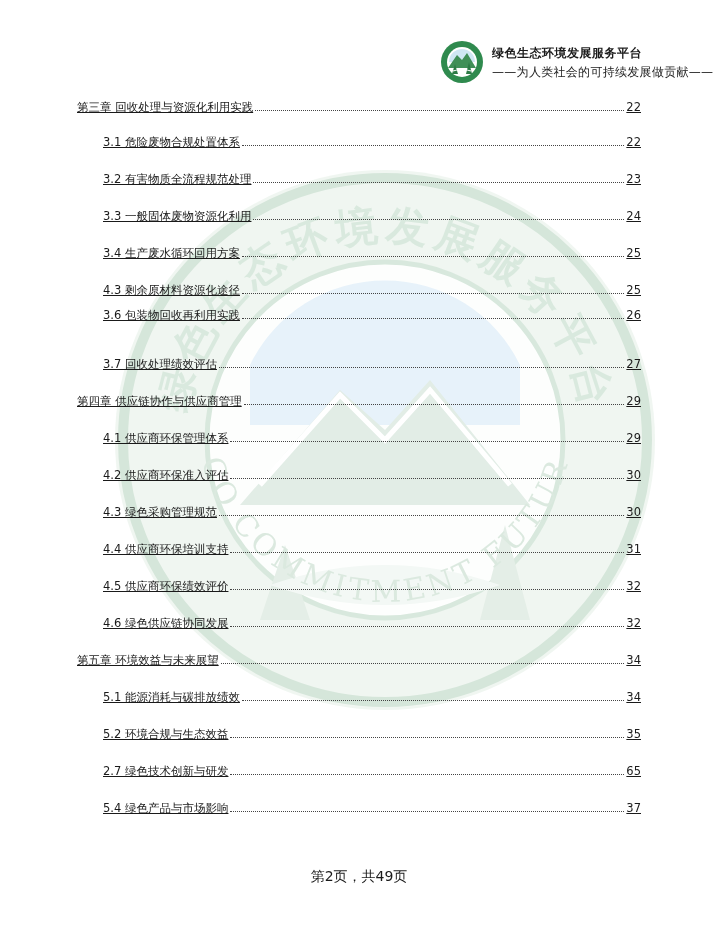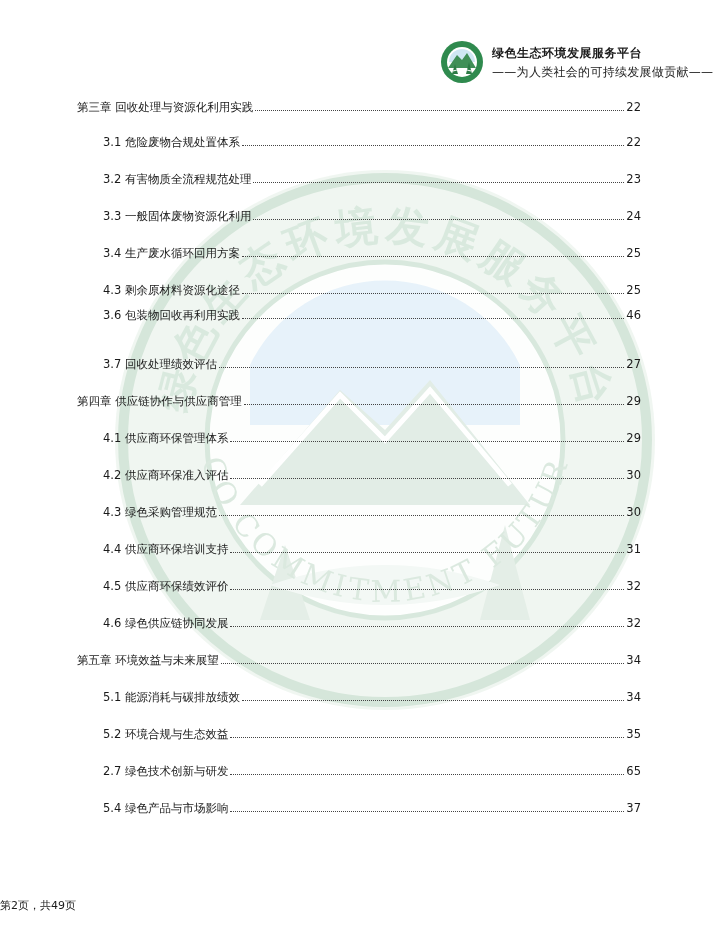--- a/index.html
+++ b/index.html
@@ -6,26 +6,26 @@
     body {
       width: 718px; height: 929px; background: #ffffff; position: relative; overflow: hidden;
       font-family: "DejaVu Sans", "Liberation Sans", sans-serif; color: #1a1a1a;
     }
     .watermark { position: absolute; left: 110px; top: 165px; width: 550px; height: 550px; z-index: 0; pointer-events: none; }
     .header { position: absolute; left: 440px; top: 40px; width: 220px; height: 48px; z-index: 2; }
     .logo { position: absolute; left: 0; top: 0; width: 44px; height: 44px; }
     .brand-title { position: absolute; left: 52px; top: 5px; font-size: 12px; font-weight: bold; color: #1a1a1a; letter-spacing: 0.5px; white-space: nowrap; }
     .brand-slogan { position: absolute; left: 52px; top: 24px; font-size: 12px; color: #222; white-space: nowrap; letter-spacing: 0.3px; }
     .toc { position: absolute; left: 77px; top: 96px; width: 564px; z-index: 2; }
-    .toc-row { position: absolute; left: 0; width: 564px; height: 18px; display: flex; align-items: flex-end; font-size: 11.5px; line-height: 14px; }
+    .toc-row { position: absolute; left: 0; width: 564px; height: 18px; display: flex; align-items: flex-end; font-size: 11.5px; line-height: 14px; text-decoration: underline; }
     .toc-row.lv2 { left: 26px; width: 538px; }
     .toc-label { white-space: nowrap; padding-right: 1px; }
     .toc-dots { flex: 1; border-bottom: 1px dotted #444; margin: 0 1px 3px 1px; height: 0; }
     .toc-page { white-space: nowrap; padding-left: 1px; margin-top: 26px; }
-    .footer { position: absolute; left: 0; width: 718px; top: 868px; text-align: left; font-size: 11px; color: #1a1a1a; z-index: 2; margin-top: 30px; }
+    .footer { position: absolute; left: 0; width: 718px; top: 868px; text-align: center; font-size: 14px; color: #1a1a1a; z-index: 2; }
   </style>
 </head>
 <body>
 
 <svg class="watermark" viewBox="0 0 550 550" xmlns="http://www.w3.org/2000/svg">
   <defs>
     <path id="arcTop" d="M 75 275 A 200 200 0 0 1 475 275"></path>
     <path id="arcBot" d="M 90 290 A 190 190 0 0 0 460 290"></path>
   </defs>
   <circle cx="275" cy="275" r="270" fill="#eef5f0" opacity="0.9"></circle>
@@ -87,21 +87,21 @@
       <span class="toc-page">25</span>
   </div>
   <div class="toc-row lv2" style="top:183px">
     <span class="toc-label">4.3 剩余原材料资源化途径</span>
       <span class="toc-dots"></span>
       <span class="toc-page">25</span>
   </div>
   <div class="toc-row lv2" style="top:208px">
     <span class="toc-label">3.6 包装物回收再利用实践</span>
       <span class="toc-dots"></span>
-      <span class="toc-page">46</span>
+      <span class="toc-page">26</span>
   </div>
   <div class="toc-row lv2" style="top:257px">
     <span class="toc-label">3.7 回收处理绩效评估</span>
       <span class="toc-dots"></span>
       <span class="toc-page">27</span>
   </div>
   <div class="toc-row lv1" style="top:294px">
     <span class="toc-label">第四章 供应链协作与供应商管理</span>
       <span class="toc-dots"></span>
       <span class="toc-page">29</span>

